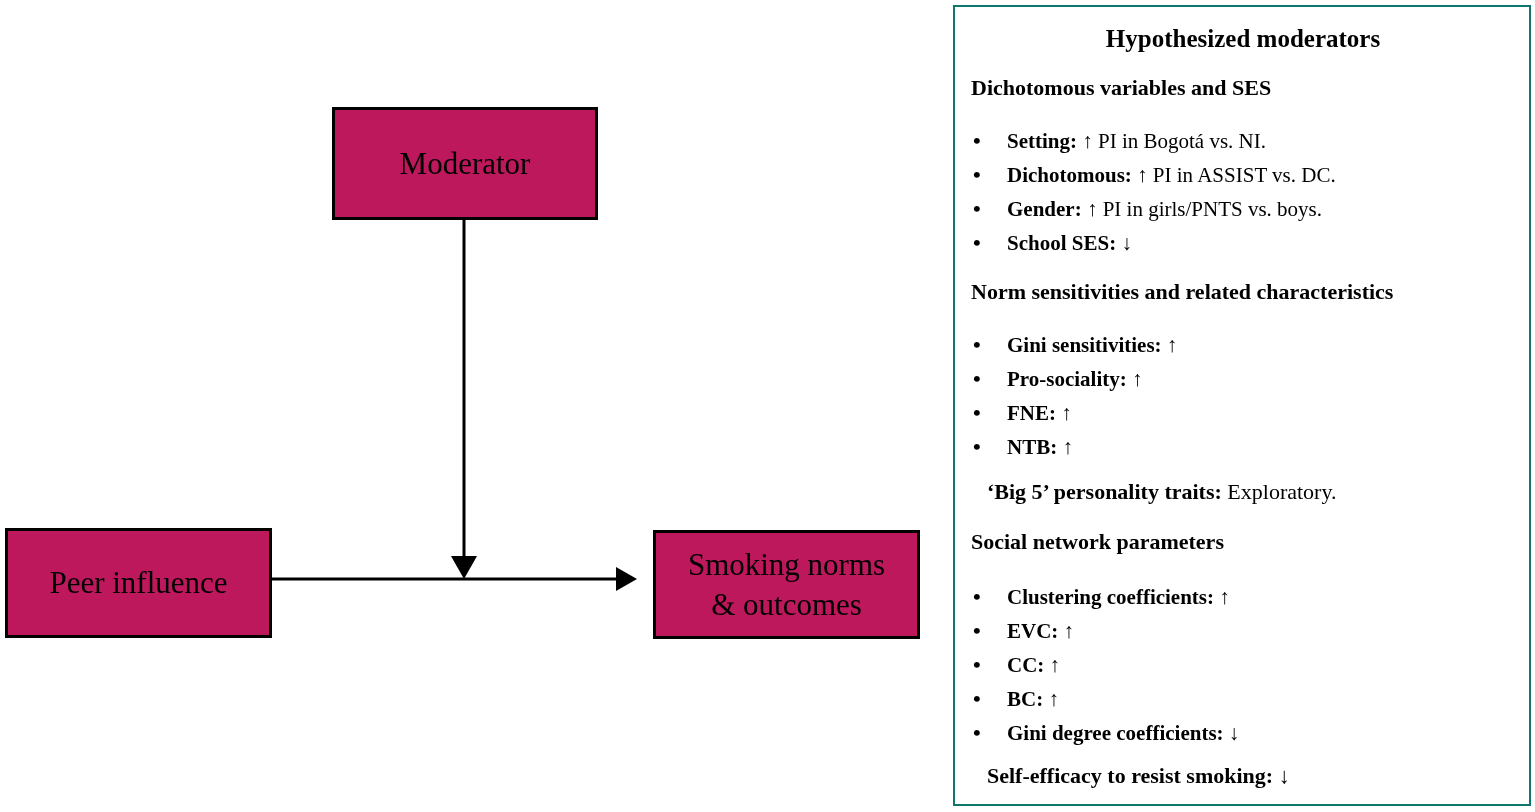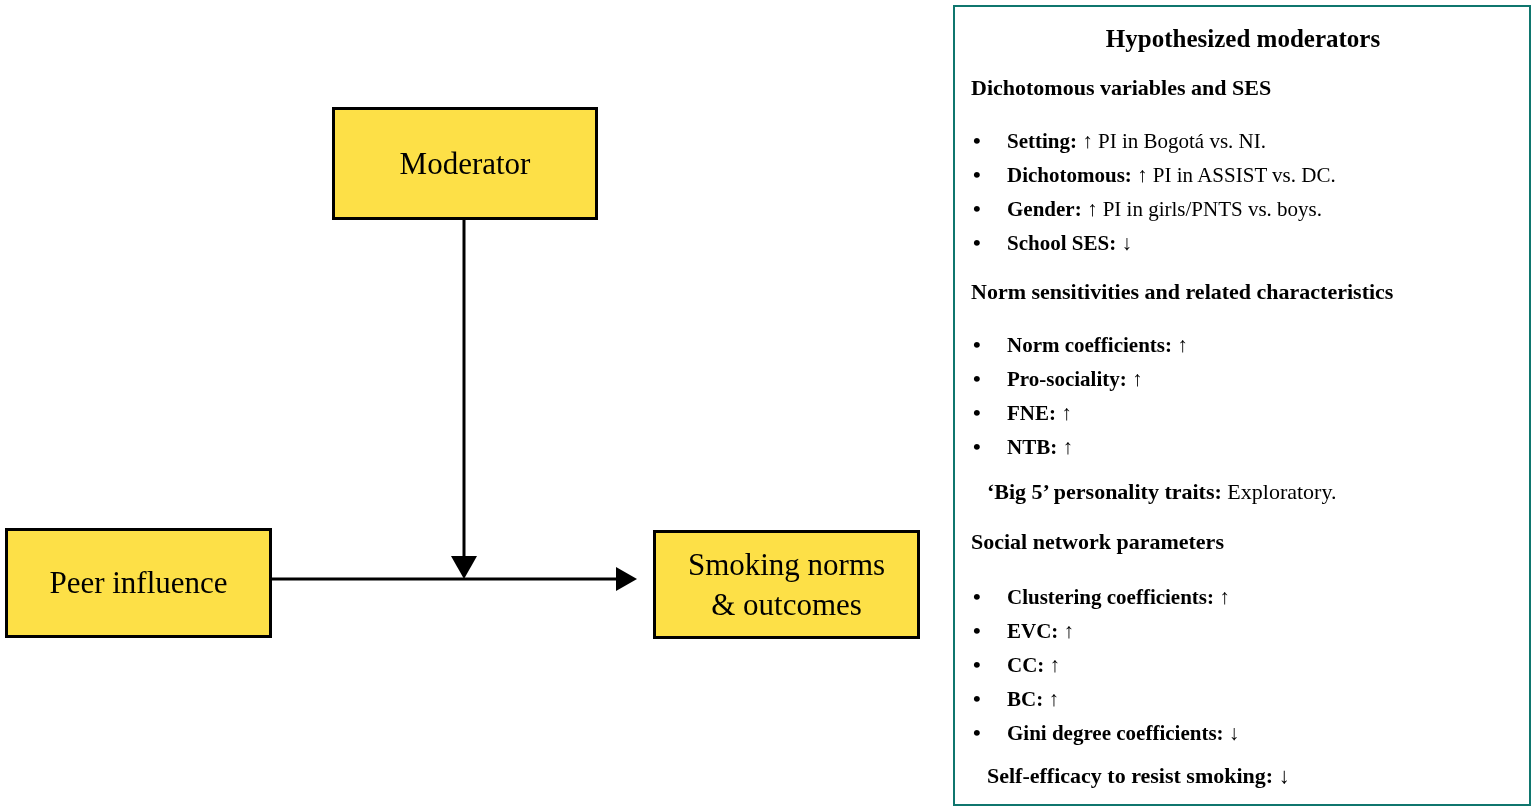--- a/index.html
+++ b/index.html
@@ -5,21 +5,21 @@
   html, body { margin:0; padding:0; }
   body {
     width:1535px; height:812px; position:relative; overflow:hidden;
     background:#ffffff; color:#000;
     font-family:"Liberation Serif", serif;
   }
 
   
   .box {
     position:absolute; box-sizing:border-box;
-    border:3px solid #000; background:#fde047;
+    border:3px solid #000; background:#be185d;
     display:flex; align-items:center; justify-content:center;
     flex-direction:column; text-align:center;
     font-size:31px; line-height:40px;
   }
   #moderator-box { left:332px; top:107px; width:266px; height:113px; }
   #peer-box      { left:5px;   top:528px; width:267px; height:110px; }
   #outcomes-box  { left:653px; top:530px; width:267px; height:109px; }
 
   svg.arrows { position:absolute; left:0; top:0; }
 
@@ -99,21 +99,21 @@
       <span class="lbl">Gender:</span><span> ↑ PI in girls/PNTS vs. boys.</span>
     </li>
     <li>
       <span class="lbl">School SES:</span><span> ↓</span>
     </li>
   </ul>
 
   <h2 class="sec-heading" id="h-sec2">Norm sensitivities and related characteristics</h2>
   <ul id="ul2">
     <li>
-      <span class="lbl">Norm coefficients:</span><span> ↑</span>
+      <span class="lbl">Gini sensitivities:</span><span> ↑</span>
     </li>
     <li>
       <span class="lbl">Pro-sociality:</span><span> ↑</span>
     </li>
     <li>
       <span class="lbl">FNE:</span><span> ↑</span>
     </li>
     <li>
       <span class="lbl">NTB:</span><span> ↑</span>
     </li>

